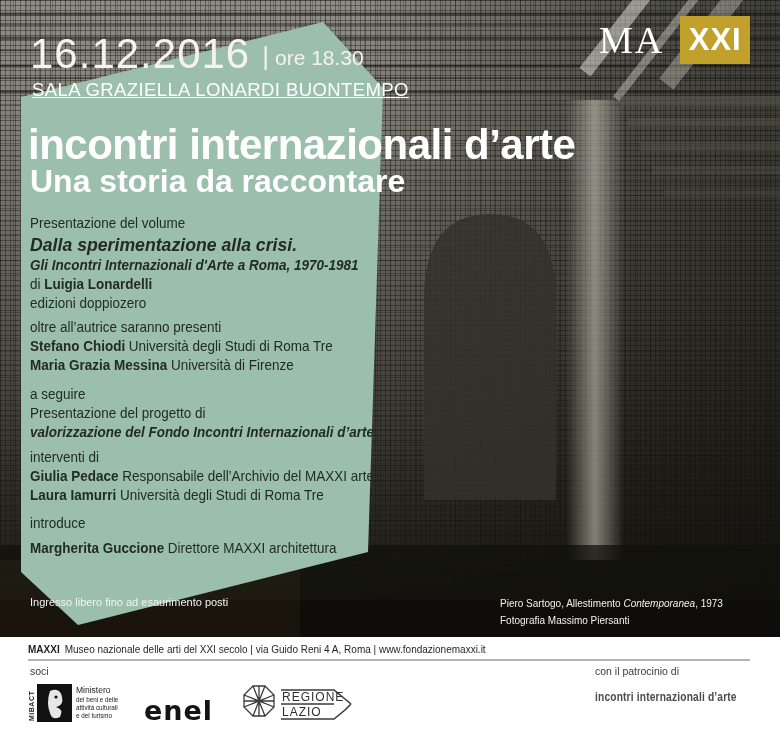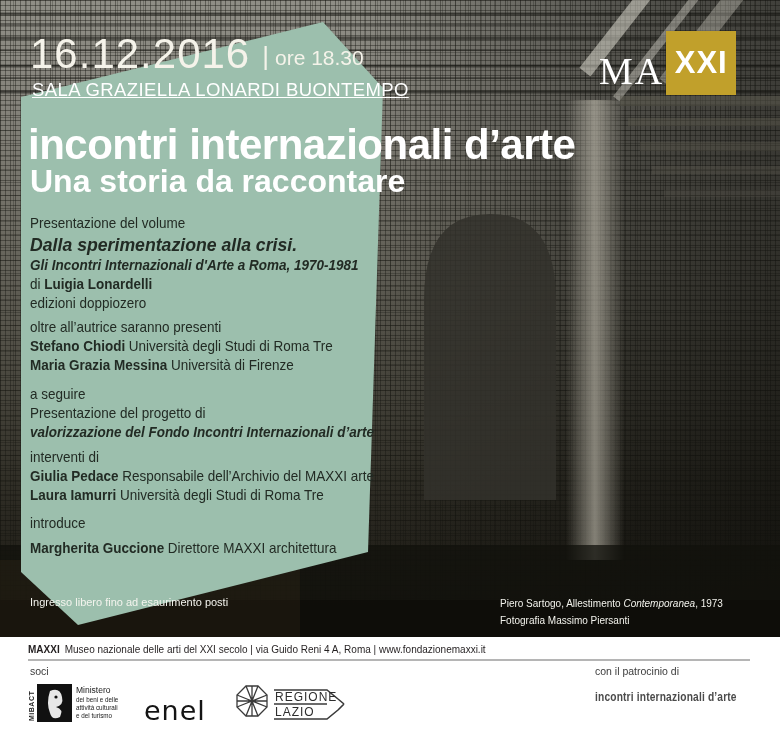--- a/index.html
+++ b/index.html
@@ -13,23 +13,23 @@
     position:absolute;left:0;top:0;width:780px;height:750px;
     background:#9CBFAD;
     clip-path:polygon(21px 97px,323px 22px,383px 88px,368px 552px,78px 625px,21px 572px);
   }
   
   .date-row{position:absolute;left:30px;top:30px;color:#f5f3ea;white-space:nowrap;}
   .date-big{font-size:42px;font-weight:300;letter-spacing:1px;line-height:48px;}
   .time-sep{font-size:26px;font-weight:300;margin-left:12px;vertical-align:3px;}
   .time{font-size:21px;font-weight:400;margin-left:6px;vertical-align:3px;}
   .venue{position:absolute;left:32px;top:79px;color:#fff;font-size:18.5px;letter-spacing:.4px;font-weight:400;white-space:nowrap;text-decoration:underline;}
-  .maxxi-logo{position:absolute;left:599px;top:31px;display:flex;align-items:flex-end;}
+  .maxxi-logo{position:absolute;left:599px;top:16px;display:flex;align-items:flex-start;gap:14px;}
   .maxxi-ma{font-family:"Liberation Serif","DejaVu Serif",serif;font-size:38px;color:#fff;letter-spacing:2px;line-height:48px;}
-  .maxxi-xxi{display:flex;align-items:center;justify-content:center;width:70px;height:64px;background:#C1A02B;color:#fff;
+  .maxxi-xxi{display:flex;align-items:center;justify-content:center;width:70px;height:48px;background:#C1A02B;color:#fff;
     font-size:31px;font-weight:700;letter-spacing:1px;margin-left:2px;}
   
   .title{position:absolute;left:28px;top:122px;color:#fff;font-size:42px;font-weight:700;letter-spacing:-.5px;white-space:nowrap;line-height:46px;}
   .subtitle{position:absolute;left:30px;top:164px;color:#fff;font-size:32px;font-weight:700;white-space:nowrap;line-height:34px;}
   
   .body-text{position:absolute;left:30px;top:214px;width:400px;color:#222b24;
     transform:scaleX(.93);transform-origin:left top;}
   .body-text p{margin:0;font-size:14.5px;line-height:19px;white-space:nowrap;}
   .book-title{font-size:19px !important;line-height:23px !important;font-weight:700;font-style:italic;}
   .book-sub{font-weight:700;font-style:italic;}
@@ -44,21 +44,21 @@
   .credit{position:absolute;left:500px;top:596px;color:#f2f2ec;font-size:10px;line-height:16.5px;white-space:nowrap;}
   .it{font-style:italic;}
   
   .footer{position:absolute;left:0;top:637px;width:780px;height:113px;background:#fff;color:#231f20;}
   .address{position:absolute;left:28px;top:7px;font-size:10px;white-space:nowrap;}
   .address .museum-name{font-weight:700;margin-right:5px;}
   .sep-line{position:absolute;left:28px;top:22px;width:722px;height:2px;background:#b5b5b5;}
   .soci{position:absolute;left:30px;top:28px;font-size:10.5px;color:#3c3c3c;}
   .patronage{position:absolute;left:595px;top:28px;font-size:10.5px;color:#3c3c3c;}
   .logos{position:absolute;left:26px;top:42px;display:flex;align-items:center;}
-  .enel{font-family:"DejaVu Sans",sans-serif;font-size:27px;color:#141414;letter-spacing:1px;margin:16px 26px 0 26px;font-weight:400;}
+  .enel{font-family:"DejaVu Sans",sans-serif;font-size:27px;color:#141414;letter-spacing:1px;margin:16px 26px 0 26px;font-weight:700;}
   .patron-name{position:absolute;left:595px;top:53px;font-size:12px;font-weight:700;color:#4b4b4b;letter-spacing:.2px;
     transform:scaleX(.85);transform-origin:left top;white-space:nowrap;}
 </style>
 </head>
 <body>
 
 <div class="poster">
 
   <svg class="photo" width="780" height="637" viewBox="0 0 780 637">
     <defs>

